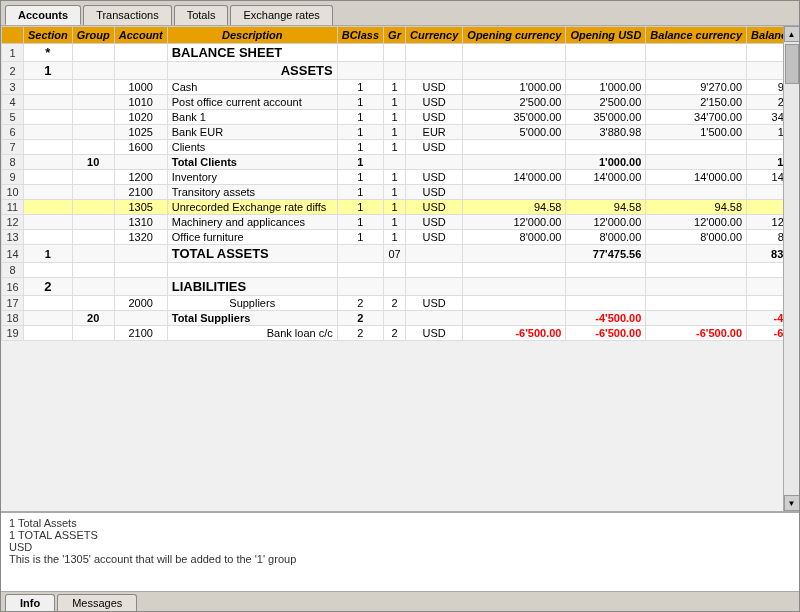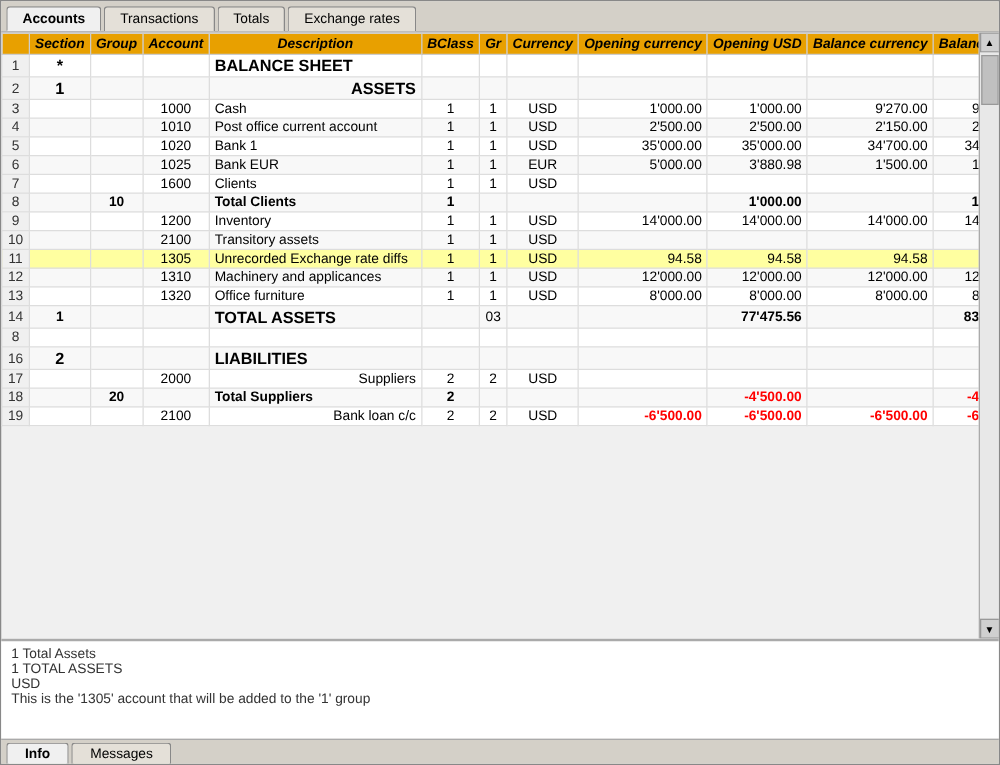--- a/index.html
+++ b/index.html
@@ -278,21 +278,21 @@
                 <td style="text-align: right;">8'000.00</td>
                 <td style="text-align: right;">8'000.00</td>
               </tr>
               <tr style="background: rgb(248, 248, 248);">
                 <td class="row-num">14</td>
                 <td style="text-align: center; font-weight: bold;">1</td>
                 <td style="text-align: center; font-weight: bold;"></td>
                 <td style="text-align: center;"></td>
                 <td style="text-align: left; font-weight: bold; font-size: 13px;">TOTAL ASSETS</td>
                 <td style="text-align: center; font-weight: bold;"></td>
-                <td style="text-align: center;">03</td>
+                <td style="text-align: center;">07</td>
                 <td style="text-align: center;"></td>
                 <td style="text-align: right; font-weight: bold;"></td>
                 <td style="text-align: right; font-weight: bold;">77'475.56</td>
                 <td style="text-align: right; font-weight: bold;"></td>
                 <td style="text-align: right; font-weight: bold;">83'155.07</td>
               </tr>
               <tr style="background: rgb(255, 255, 255);">
                 <td class="row-num">8</td>
                 <td style="text-align: center;"></td>
                 <td style="text-align: center;"></td>
@@ -318,21 +318,21 @@
                 <td style="text-align: right;"></td>
                 <td style="text-align: right;"></td>
                 <td style="text-align: right;"></td>
                 <td style="text-align: right;"></td>
               </tr>
               <tr style="background: rgb(255, 255, 255);">
                 <td class="row-num">17</td>
                 <td style="text-align: center;"></td>
                 <td style="text-align: center;"></td>
                 <td style="text-align: center;">2000</td>
-                <td style="text-align: right;">Suppliers</td>
+                <td style="text-align: center;">Suppliers</td>
                 <td style="text-align: center;">2</td>
                 <td style="text-align: center;">2</td>
                 <td style="text-align: center;">USD</td>
                 <td style="text-align: right;"></td>
                 <td style="text-align: right;"></td>
                 <td style="text-align: right;"></td>
                 <td style="text-align: right;"></td>
               </tr>
               <tr style="background: rgb(248, 248, 248);">
                 <td class="row-num">18</td>

